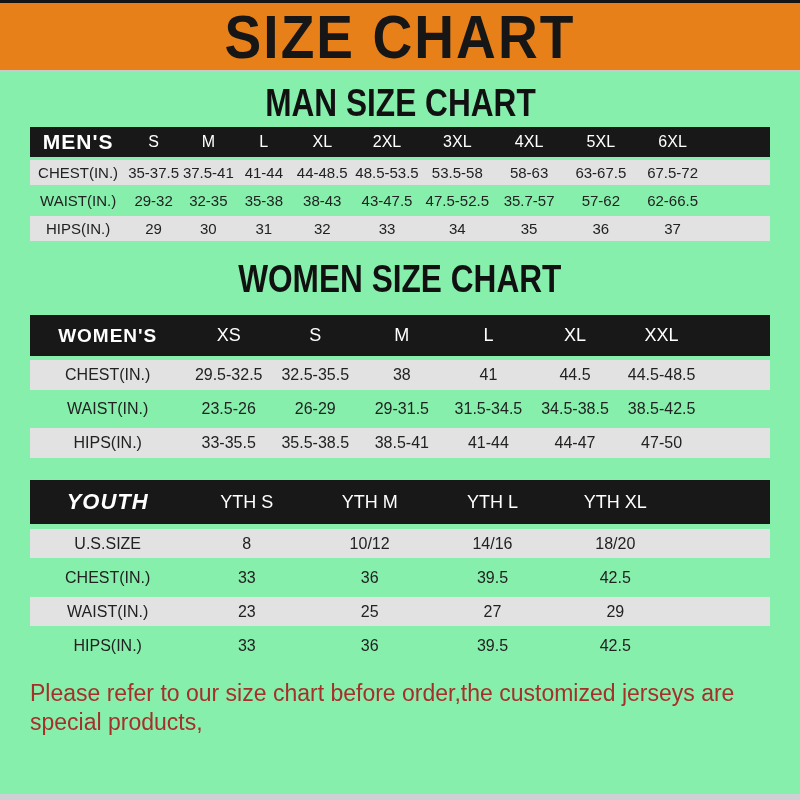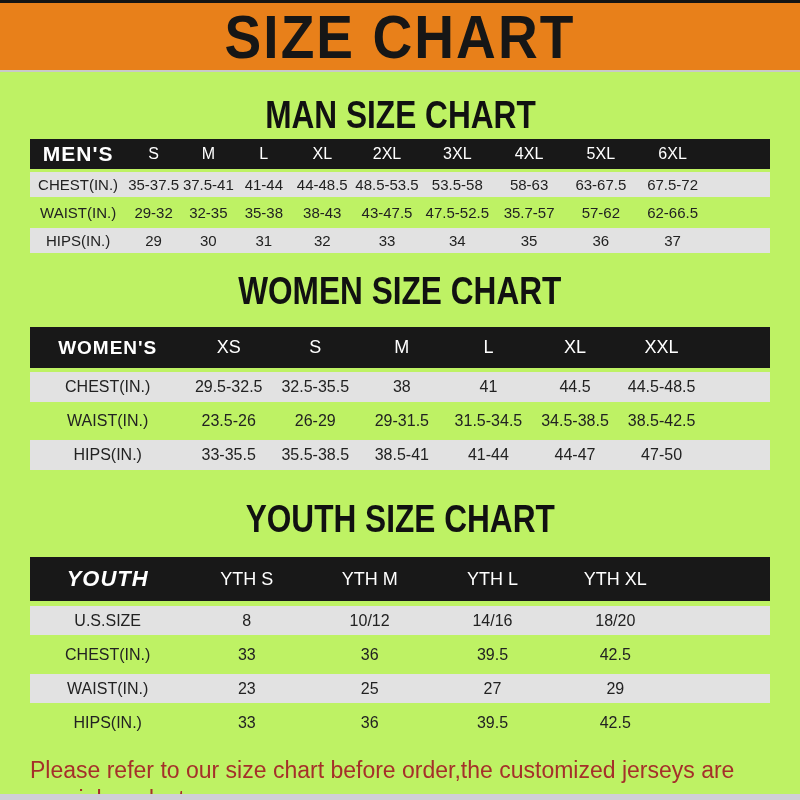--- a/index.html
+++ b/index.html
@@ -1,36 +1,36 @@
 <!DOCTYPE html>
 <html><head>
 <meta charset="utf-8">
 <style>
   html,body { margin:0; padding:0; }
   .page {
-    width:800px; height:800px; background:#bef264; position:relative; overflow:hidden;
+    width:800px; height:800px; background:#86efac; position:relative; overflow:hidden;
     font-family:"Liberation Sans", sans-serif; color:#1e1e1e;
   }
   
   .banner {
     height:67px; background:#e8801a;
     border-top:3px solid #141414; border-bottom:2px solid #c9c9c9;
     display:flex; align-items:center; justify-content:center;
   }
   .banner-title {
     display:inline-block; font-size:54px; font-weight:bold; color:#161616;
     letter-spacing:2px; transform:scale(1.02,1.12); white-space:nowrap;
   }
   
   .section-title { text-align:center; }
   .section-title span {
     display:inline-block; font-size:34px; font-weight:bold; color:#111111;
     transform:scale(0.93,1.12); white-space:nowrap;
   }
-  .t1 { margin-top:24px; }
+  .t1 { margin-top:12px; }
   .t2 { margin-top:16px; }
   .t3 { margin-top:26px; }
   
   table.size-table {
     width:740px; margin-left:30px; table-layout:fixed;
     border-collapse:separate;
   }
   table.mens  { border-spacing:0 3px; margin-top:1px; }
   table.women { border-spacing:0 4px; margin-top:12px; }
   table.youth { border-spacing:0 5px; margin-top:13px; }
@@ -200,23 +200,20 @@
           <td>41-44</td>
           <td>44-47</td>
           <td>47-50</td>
           <td></td>
         </tr>
       </tbody>
     </table>
   </div>
 
   <div>
-    <div class="section-title t3">
-      <span>YOUTH SIZE CHART</span>
-    </div>
     <table class="size-table youth">
       <colgroup>
         <col style="width:21%">
           <col style="width:16.6%">
           <col style="width:16.6%">
         <col style="width:16.6%">
           <col style="width:16.6%">
           <col style="width:12.6%">
       </colgroup>
       <thead>

